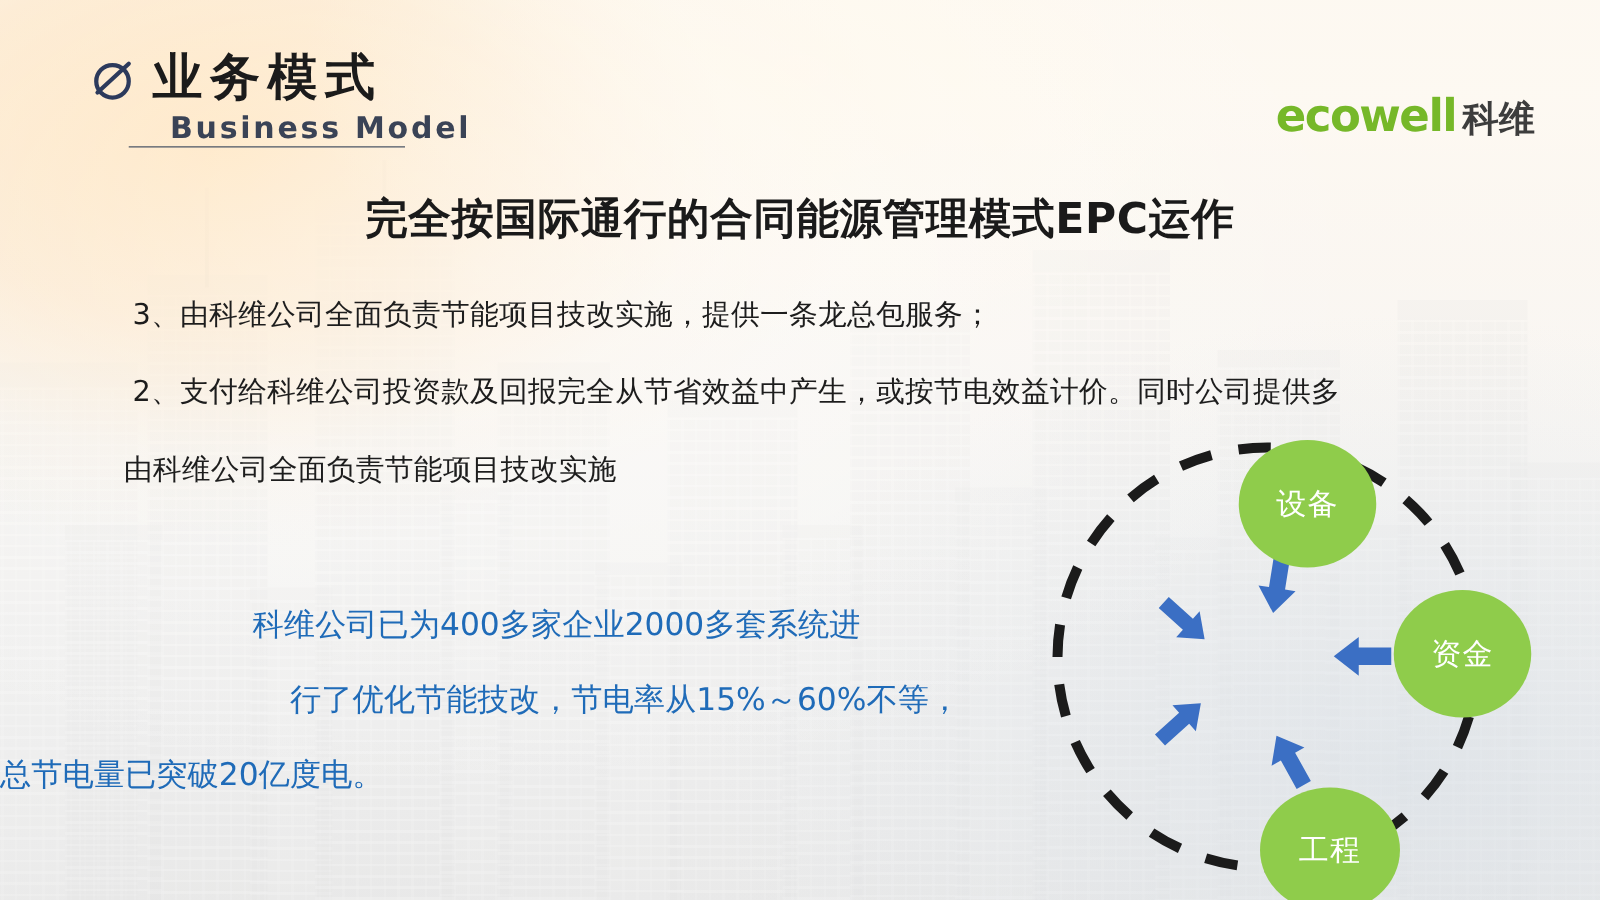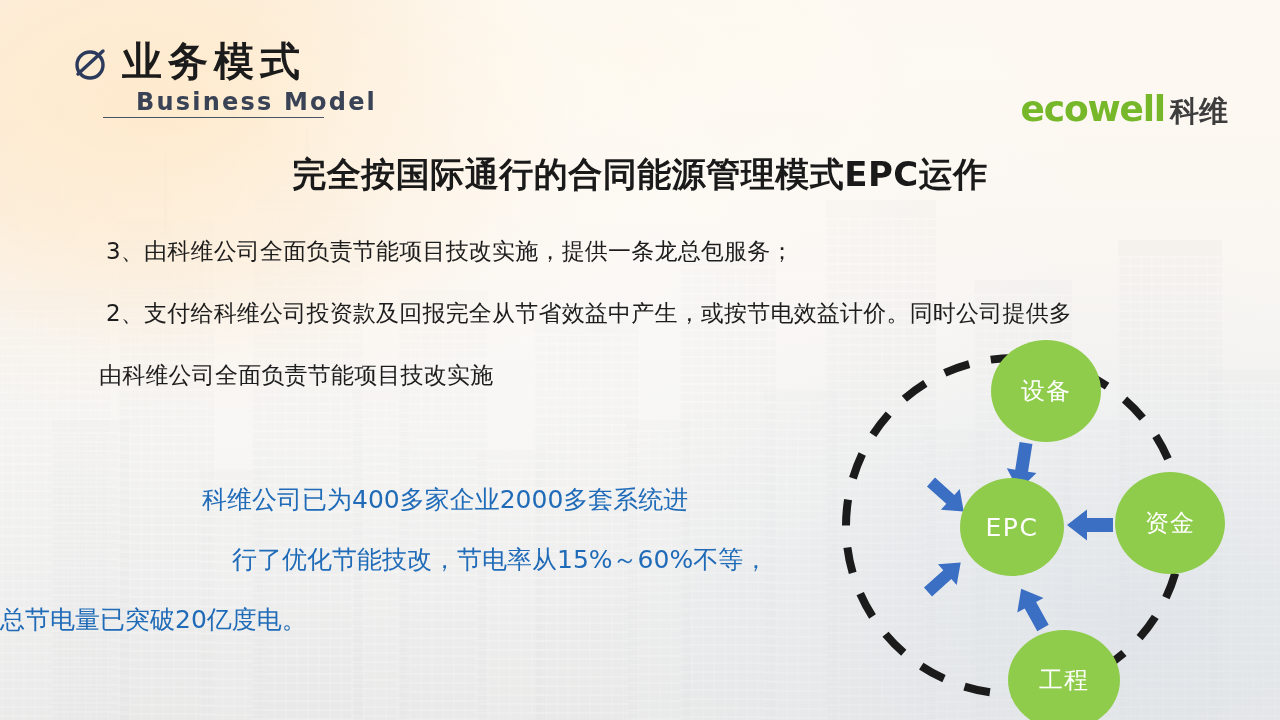--- a/index.html
+++ b/index.html
@@ -120,21 +120,20 @@
 
   
   .logo { position:absolute; right:52px; top:76px; display:flex; align-items:baseline; }
   .logo-eco {
     font-size: 36px;
     font-weight: 700;
     color: #76b829;
     letter-spacing: -1.2px;
     font-family: "DejaVu Sans", "Liberation Sans", sans-serif;
     line-height:1;
-    margin-top:15px;
   }
   .logo-cn {
     font-size: 29px;
     font-weight: 700;
     color: #3d3d3d;
     margin-left: 5px;
     line-height:1;
     letter-spacing: 0px;
   }
 
@@ -183,21 +182,21 @@
     border-radius: 50%;
     background: #8fcc4b;
     display:flex;
     align-items:center;
     justify-content:center;
     color:#ffffff;
     font-size: 24px;
     letter-spacing: 1px;
   }
   .n-tech { left: 27px;  top: 68px;  width: 110px; height: 102px; }
-  .n-equip{ left: 196px; top: 10px;  width: 110px; height: 102px; }
+  .n-equip{ left: 196px; top: 22px;  width: 110px; height: 102px; }
   .n-fund { left: 320px; top: 142px; width: 110px; height: 102px; }
   .n-eng  { left: 213px; top: 300px; width: 112px; height: 100px; }
   .n-main { left: 28px;  top: 248px; width: 110px; height: 100px; }
   .n-epc  { left: 165px; top: 148px; width: 104px; height: 98px;
             font-size: 25px; letter-spacing:1.5px; }
   .n-epc span { font-family:"DejaVu Sans","Liberation Sans",sans-serif; }
 </style>
 </head>
 <body>
 
@@ -332,18 +331,15 @@
 
     <div class="node n-equip">
       <span>设备</span>
     </div>
     <div class="node n-fund">
       <span>资金</span>
     </div>
     <div class="node n-eng">
       <span>工程</span>
     </div>
-    <div class="node n-epc">
-      <span>EPC</span>
-    </div>
   </div>
 
 </div>
 
 </body></html>

